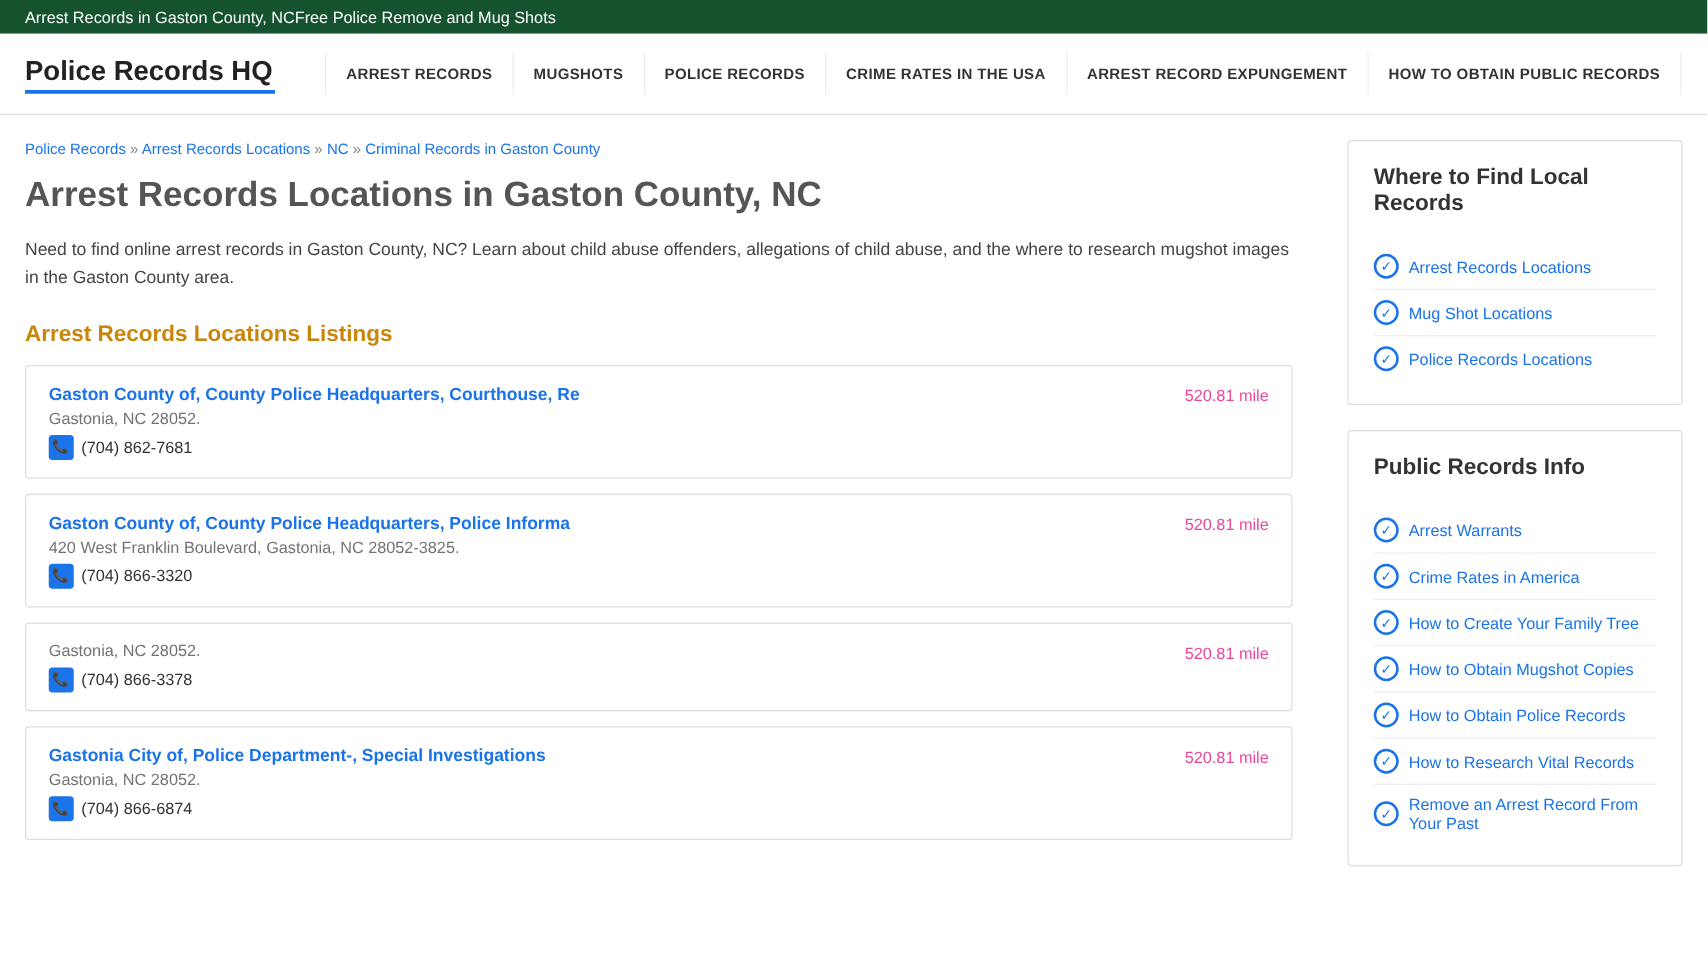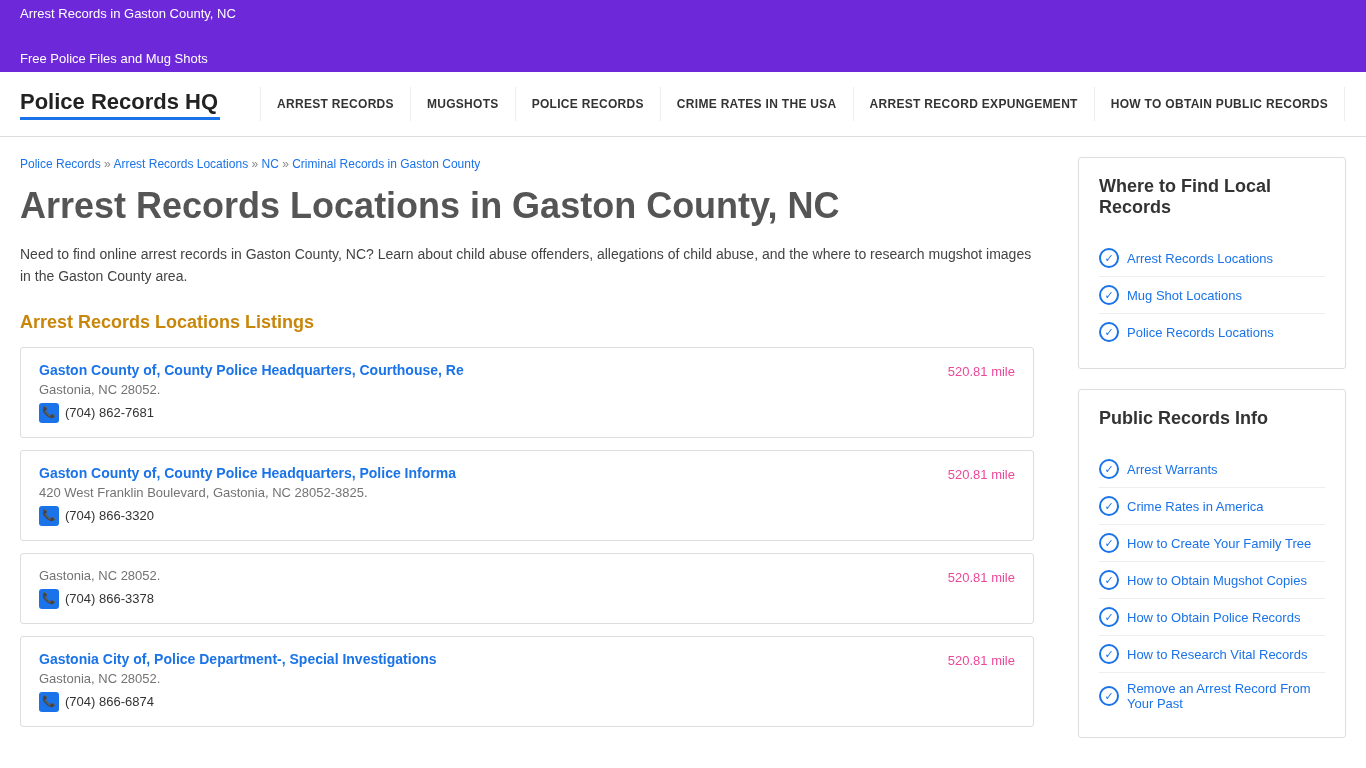--- a/index.html
+++ b/index.html
@@ -1,26 +1,24 @@
 <!DOCTYPE html>
 <html><head>
   <meta charset="utf-8">
   <style>
     * { margin: 0; padding: 0; box-sizing: border-box; }
     body { font-family: Arial, sans-serif; font-size: 14px; color: #333; background: #fff; }
 
     
     .top-bar {
-      background: #6d28d9;
+      background: #14532d;
       color: #fff;
       font-size: 13px;
       padding: 6px 20px;
       display: flex;
-      gap: 30px;
-      flex-direction: column;
     }
     .top-bar a { color: #fff; text-decoration: none; }
 
     
     .header {
       display: flex;
       align-items: center;
       padding: 15px 20px;
       border-bottom: 1px solid #ddd;
       background: #fff;
@@ -70,21 +68,21 @@
     .breadcrumb {
       font-size: 12px;
       color: #888;
       margin-bottom: 14px;
     }
     .breadcrumb a { color: #1a73e8; text-decoration: none; }
     .breadcrumb span { color: #888; }
 
     
     .page-title {
-      font-size: 36px;
+      font-size: 28px;
       font-weight: bold;
       color: #555;
       margin-bottom: 16px;
     }
 
     
     .description {
       font-size: 14px;
       color: #444;
       line-height: 1.6;
@@ -189,21 +187,21 @@
       color: #1a73e8;
       font-size: 11px;
       flex-shrink: 0;
     }
   </style>
 </head>
 <body>
 
 <div class="top-bar">
   <a>Arrest Records in Gaston County, NC</a>
-  <a>Free Police Files and Mug Shots</a>
+  <a>Free Police Remove and Mug Shots</a>
 </div>
 
 <div class="header">
   <a class="logo">Police Records HQ</a>
   <nav>
   <a href="#">ARREST RECORDS</a>
       <a href="#">MUGSHOTS</a>
       <a href="#">POLICE RECORDS</a>
       <a href="#">CRIME RATES IN THE USA</a>
       <a href="#">ARREST RECORD EXPUNGEMENT</a>

